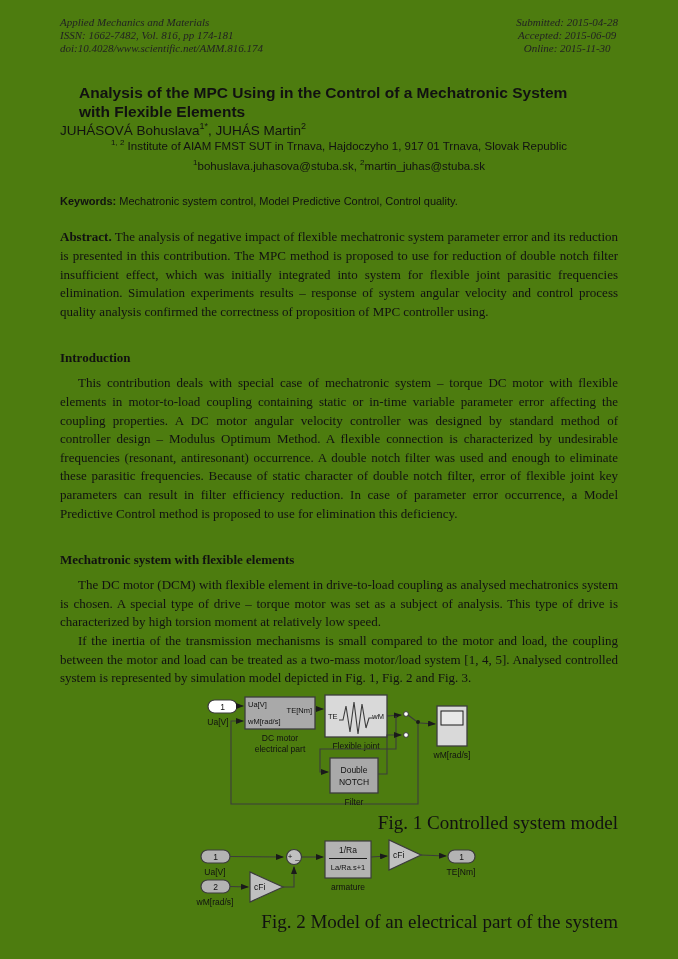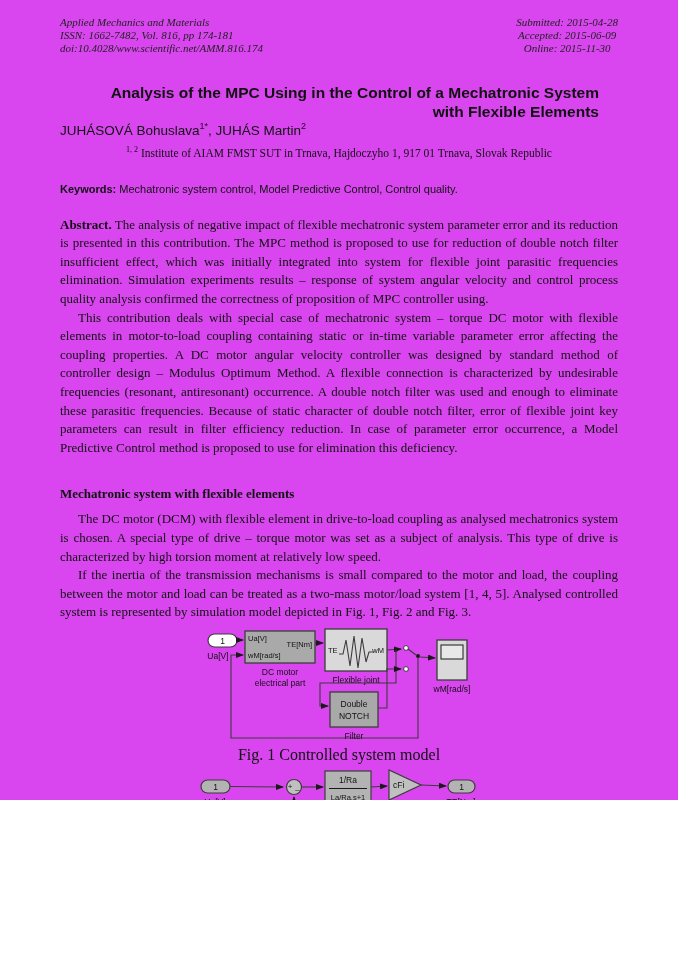--- a/index.html
+++ b/index.html
@@ -1,43 +1,43 @@
 <!DOCTYPE html>
 <html><head>
 <meta charset="utf-8">
 <style>
   html,body{margin:0;padding:0;background:#ffffff;}
   .page{
     position:relative;
-    width:678px;height:800px;
-    background:#d946ef;
+    width:678px;height:959px;
+    background:#4d7c0f;
     font-family:"Liberation Serif",serif;
     color:#1a1a1a;
     overflow:hidden;
   }
   .content{
     position:absolute;left:60px;top:16px;width:558px;
   }
   
   .hdr{display:flex;justify-content:space-between;font-style:italic;font-size:11px;line-height:1.2;color:#222;}
   .hdr-right{text-align:center;}
   
   .title{
     margin:27px auto 0 auto;width:520px;
     font-family:"Liberation Sans",sans-serif;font-weight:bold;
-    font-size:15.5px;line-height:1.25;text-align:right;color:#111;
+    font-size:15.5px;line-height:1.25;text-align:left;color:#111;
   }
   .authors{
     
     font-family:"Liberation Sans",sans-serif;font-size:13.5px;color:#111;
   }
   .authors sup{font-size:9px;}
   .affil{
-    margin-top:7px;text-align:center;
-    font-family:Liberation Serif, serif;font-size:11.5px;color:#111;
+    text-align:center;
+    font-family:Liberation Sans, sans-serif;font-size:11.5px;color:#111;
   }
   .affil sup,.emails sup{font-size:8px;}
   .emails{
     margin-top:6px;text-align:center;
     font-family:"Liberation Sans",sans-serif;font-size:11.5px;color:#111;
   }
   .keywords{
     margin-top:24px;
     font-family:"Liberation Sans",sans-serif;font-size:11px;color:#111;
   }
@@ -49,21 +49,21 @@
   .abstract .ab-label{font-weight:bold;}
   .heading{
     margin-top:29px;margin-bottom:8px;
     font-size:13px;font-weight:bold;color:#111;
   }
   .indent{text-indent:18px;}
   
   .fig1-wrap{margin-top:6px;margin-left:122px;width:336px;}
   .fig2-wrap{margin-top:3px;margin-left:70px;width:368px;}
   .fig-caption{
-    margin-top:2px;text-align:center;font-size:16px;color:#111;
+    margin-top:2px;text-align:right;font-size:19px;color:#111;
   }
   .fig1-caption{margin-top:1px;}
   svg{display:block;}
   svg text{font-family:"Liberation Sans",sans-serif;fill:#111;}
   .blk-dark{fill:#a9a9a9;stroke:#3c3c3c;stroke-width:1.3;}
   .blk-light{fill:#d9d9d9;stroke:#3c3c3c;stroke-width:1.3;}
   .blk-port{fill:#ffffff;stroke:#3c3c3c;stroke-width:1.2;}
   .blk-gport{fill:#b3b3b3;stroke:#3c3c3c;stroke-width:1.2;}
   .wire{stroke:#3c3c3c;stroke-width:1.1;fill:none;}
   .t7{font-size:7.5px;}
@@ -87,25 +87,27 @@
         <div>Online: 2015-11-30</div>
       </div>
     </div>
 
     <div class="title">Analysis of the MPC Using in the Control of a Mechatronic System with Flexible Elements</div>
 
     <div class="authors"><span>JUHÁSOVÁ Bohuslava</span><sup>1*</sup><span>, </span><span>JUHÁS Martin</span><sup>2</sup></div>
 
     <div class="affil"><sup>1, 2</sup> <span>Institute of AIAM FMST SUT in Trnava, Hajdoczyho 1, 917 01 Trnava, Slovak Republic</span></div>
 
+    <div class="emails"><sup>1</sup><span>bohuslava.juhasova@stuba.sk,</span> <sup>2</sup><span>martin_juhas@stuba.sk</span></div>
 
     <div class="keywords"><span class="kw-label">Keywords:</span> <span>Mechatronic system control, Model Predictive Control, Control quality.</span></div>
 
     <div class="para abstract"><span class="ab-label">Abstract.</span> <span>The analysis of negative impact of flexible mechatronic system parameter error and its reduction is presented in this contribution. The MPC method is proposed to use for reduction of double notch filter insufficient effect, which was initially integrated into system for flexible joint parasitic frequencies elimination. Simulation experiments results – response of system angular velocity and control process quality analysis confirmed the correctness of proposition of MPC controller using.</span></div>
 
+    <div class="heading">Introduction</div>
     <div class="para indent">This contribution deals with special case of mechatronic system – torque DC motor with flexible elements in motor-to-load coupling containing static or in-time variable parameter error affecting the coupling properties. A DC motor angular velocity controller was designed by standard method of controller design – Modulus Optimum Method. A flexible connection is characterized by undesirable frequencies (resonant, antiresonant) occurrence. A double notch filter was used and enough to eliminate these parasitic frequencies. Because of static character of double notch filter, error of flexible joint key parameters can result in filter efficiency reduction. In case of parameter error occurrence, a Model Predictive Control method is proposed to use for elimination this deficiency.</div>
 
     <div class="heading">Mechatronic system with flexible elements</div>
     <div class="para indent">The DC motor (DCM) with flexible element in drive-to-load coupling as analysed mechatronics system is chosen. A special type of drive – torque motor was set as a subject of analysis. This type of drive is characterized by high torsion moment at relatively low speed.</div>
     <div class="para indent">If the inertia of the transmission mechanisms is small compared to the motor and load, the coupling between the motor and load can be treated as a two-mass motor/load system [1, 4, 5]. Analysed controlled system is represented by simulation model depicted in Fig. 1, Fig. 2 and Fig. 3.</div>
 
     <div class="fig1-wrap">
       <svg width="336" height="117" viewBox="0 0 336 117">
         <defs>
           <marker id="arr" markerWidth="8" markerHeight="6" refX="7" refY="3" orient="auto" markerUnits="userSpaceOnUse">

